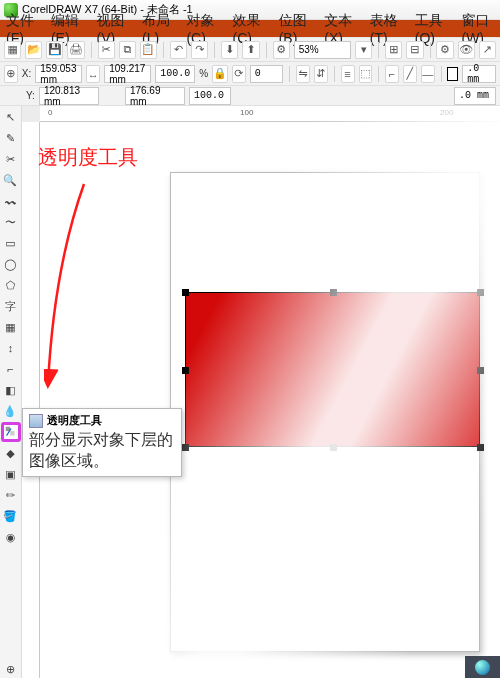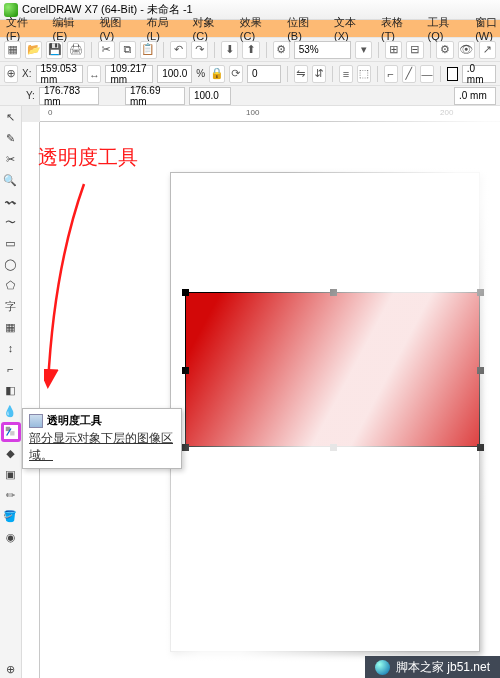--- a/index.html
+++ b/index.html
@@ -1,27 +1,27 @@
 <!DOCTYPE html>
 <html><head>
 <meta charset="utf-8">
 <style>
 * { margin: 0; padding: 0; box-sizing: border-box; font-family: "Microsoft YaHei", "SimSun", sans-serif; }
 body { background: #fff; width: 500px; height: 678px; overflow: hidden; position: relative; }
 
 .titlebar { height: 20px; background: linear-gradient(#fdfdfd,#f0f0f0); display: flex; align-items: center; font-size: 11px; padding-left: 4px; border-bottom: 1px solid #ddd; }
 .titlebar .logo { width: 14px; height: 14px; border-radius: 3px; background: radial-gradient(circle at 30% 30%, #8ee96b, #1a8e00); margin-right: 4px; }
 
-.menubar { height: 18px; background: #fdba74; display: flex; align-items: center; font-size: 11px; padding-left: 6px; gap: 24px; color: #222; border-bottom: 1px solid #e6e6e6; }
+.menubar { height: 18px; background: #c2410c; display: flex; align-items: center; font-size: 14px; padding-left: 6px; gap: 10px; color: #222; border-bottom: 1px solid #e6e6e6; }
 
 .toolbar1, .toolbar2 { height: 24px; background: #f2f2f2; border-bottom: 1px solid #e0e0e0; display: flex; align-items: center; padding: 0 4px; gap: 4px; font-size: 10px; }
 .tb-btn { width: 18px; height: 18px; background: #fff; border: 1px solid #d6d6d6; border-radius: 2px; display: flex; align-items: center; justify-content: center; color: #555; font-size: 11px; }
 .tb-sep { width: 1px; height: 16px; background: #d0d0d0; margin: 0 2px; }
 .tb-field { height: 18px; border: 1px solid #c8c8c8; background: #fff; font-size: 10px; padding: 0 4px; display: flex; align-items: center; }
-.tb-field.sm { width: 42px; }
+.tb-field.sm { width: 42px; font-family: Liberation Mono, monospace; }
 .tb-field.md { width: 60px; }
 .tb-label { font-size: 10px; color: #333; }
 .tb-stroke { width: 14px; height: 14px; border: 1px solid #000; background: #fff; }
 
 .doctab { height: 20px; background: #eee; display: flex; align-items: center; font-size: 11px; border-bottom: 1px solid #dcdcdc; }
 .tab { padding: 2px 8px; background: #fff; border: 1px solid #cfcfcf; border-bottom: none; margin-left: 6px; }
 .tabplus { width: 18px; text-align: center; color: #888; }
 
 .workarea { position: absolute; top: 106px; left: 0; right: 0; bottom: 0; display: flex; }
 .toolbox { width: 22px; background: #f4f4f4; border-right: 1px solid #dcdcdc; display: flex; flex-direction: column; align-items: center; padding-top: 2px; gap: 3px; }
@@ -38,21 +38,21 @@
 .redrect { position: absolute; top: 170px; left: 145px; width: 295px; height: 155px; background: #d30808; border: 1px solid #000; }
 .handle { position: absolute; width: 7px; height: 7px; background: #000; }
 .overlaybar { position: absolute; top: -60px; left: 150px; width: 340px; height: 660px; transform: rotate(28deg); background: linear-gradient(90deg, rgba(255,255,255,0) 0%, rgba(255,255,255,.9) 45%, rgba(255,255,255,.9) 55%, rgba(255,255,255,0) 100%); pointer-events: none; }
 
 .annot { position: absolute; top: 144px; left: 38px; color: #ff1a1a; font-size: 20px; font-family: "SimSun"; }
 .arrow { position: absolute; top: 178px; left: 44px; pointer-events: none; }
 
 .tooltip { position: absolute; top: 408px; left: 22px; background: #fff; border: 1px solid #b8b8b8; box-shadow: 2px 2px 5px rgba(0,0,0,.2); padding: 4px 6px; font-size: 11px; width: 160px; }
 .tooltip .ttitle { font-weight: bold; margin-bottom: 2px; display: flex; align-items: center; gap: 4px; }
 .tooltip .ticon { width: 14px; height: 14px; background: linear-gradient(#cde, #9bd); border: 1px solid #88a; }
-.tooltip .tdesc { font-size: 12px; color: #333; text-decoration: underline; }
+.tooltip .tdesc { font-size: 16px; color: #333; }
 
 .watermark { position: absolute; right: 0; bottom: 0; height: 22px; background: rgba(30,40,55,.85); color: #fff; font-size: 12px; padding: 3px 10px; display: flex; align-items: center; gap: 6px; }
 .watermark .wicon { width: 15px; height: 15px; border-radius: 50%; background: radial-gradient(circle at 30% 30%, #9fe, #06a); }
 </style>
 </head>
 <body>
 
 <div class="titlebar">
   <div class="logo"></div>
   <span>CorelDRAW X7 (64-Bit) - 未命名 -1</span>
@@ -122,21 +122,21 @@
   <div class="tb-btn">╱</div>
   <div class="tb-btn">—</div>
   <div class="tb-sep"></div>
   <div class="tb-stroke"></div>
   <div class="tb-field sm">.0 mm</div>
 </div>
 
 <div class="toolbar2" style="height:20px">
   <div style="width:18px"></div>
   <span class="tb-label">Y:</span>
-  <div class="tb-field md">176.783 mm</div>
+  <div class="tb-field md">120.813 mm</div>
   <div style="width:18px"></div>
   <div class="tb-field md">176.69 mm</div>
   <div class="tb-field sm">100.0</div>
   <div style="flex:1"></div>
   <div class="tb-field sm">.0 mm</div>
 </div>
 
 <div class="doctab">
   <div class="tab">未命名 -1</div>
   <div class="tabplus">+</div>
@@ -171,21 +171,21 @@
     <div class="tool">✏</div>
     <div class="tool">🪣</div>
     <div class="tool">◉</div>
     <div style="flex:1"></div>
     <div class="tool">⊕</div>
   </div>
 
   <div class="canvaswrap">
     <div class="hruler">
       <span class="rtick" style="left:8px">0</span>
-      <span class="rtick" style="left:206px">100</span>
+      <span class="rtick" style="left:200px">100</span>
       <span class="rtick" style="left:400px">200</span>
     </div>
     <div class="vruler"></div>
     <div class="canvas">
       <div class="page"></div>
       <div class="redrect"></div>
       <div class="handle" style="top:167px;left:142px"></div>
       <div class="handle" style="top:167px;left:290px"></div>
       <div class="handle" style="top:167px;left:437px"></div>
       <div class="handle" style="top:245px;left:142px"></div>
@@ -211,14 +211,13 @@
 <div class="tooltip">
   <div class="ttitle">
     <div class="ticon"></div>
     <span>透明度工具</span>
   </div>
   <div class="tdesc">部分显示对象下层的图像区域。</div>
 </div>
 
 <div class="watermark">
   <div class="wicon"></div>
-  <span>脚本之家  jb51.net</span>
 </div>
 
 </body></html>

